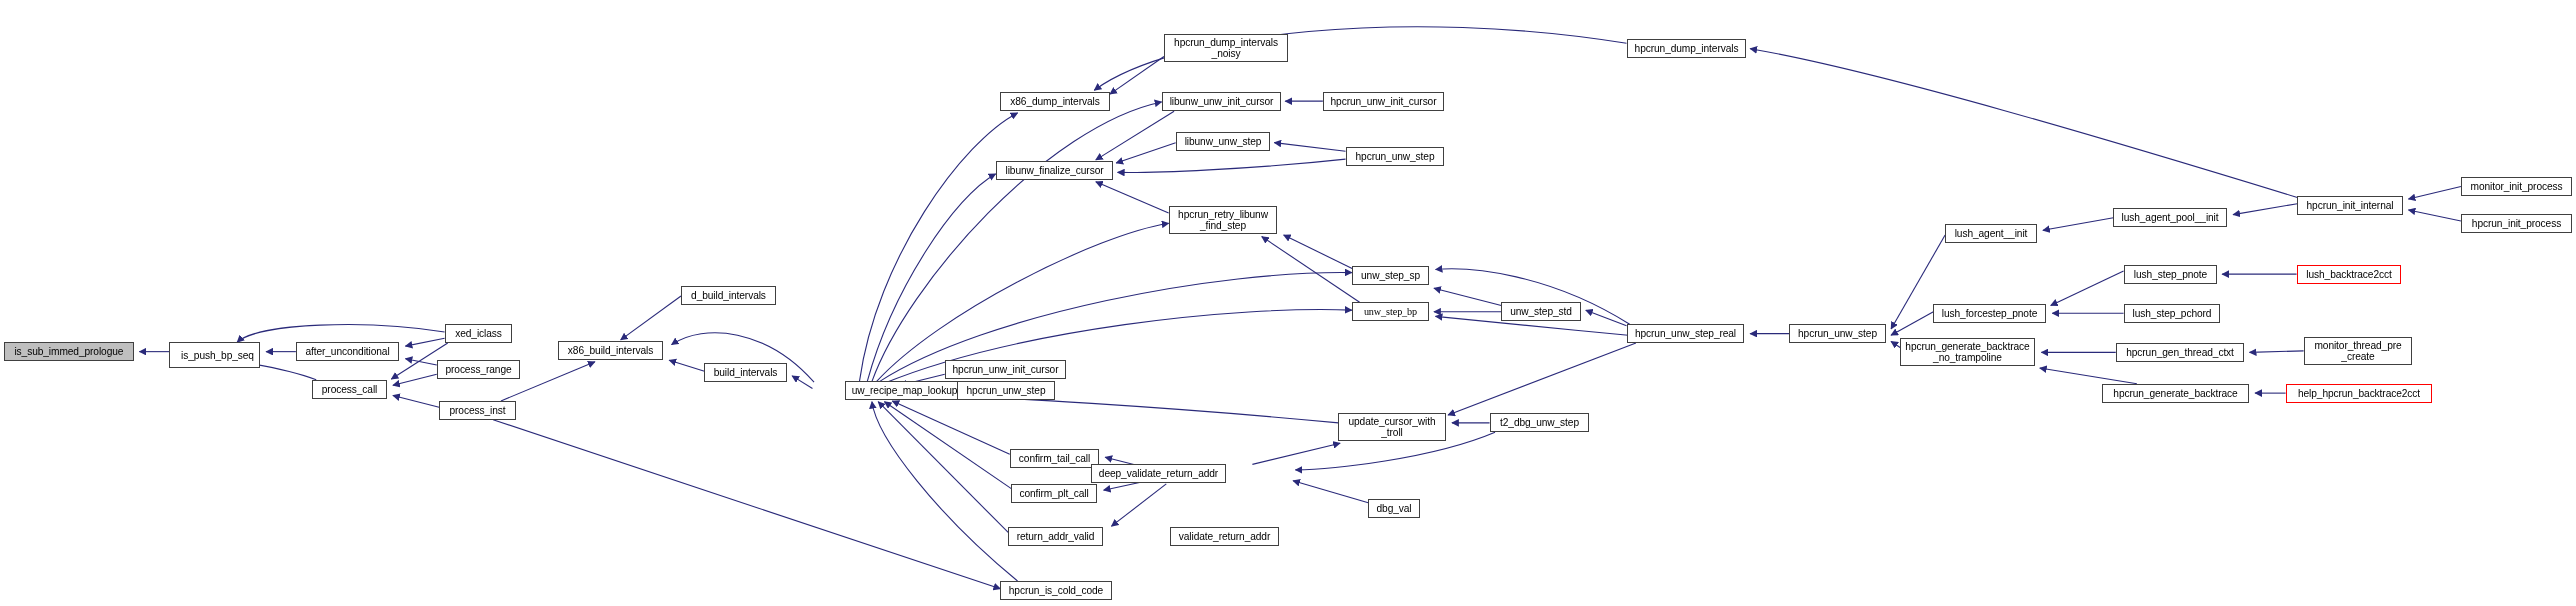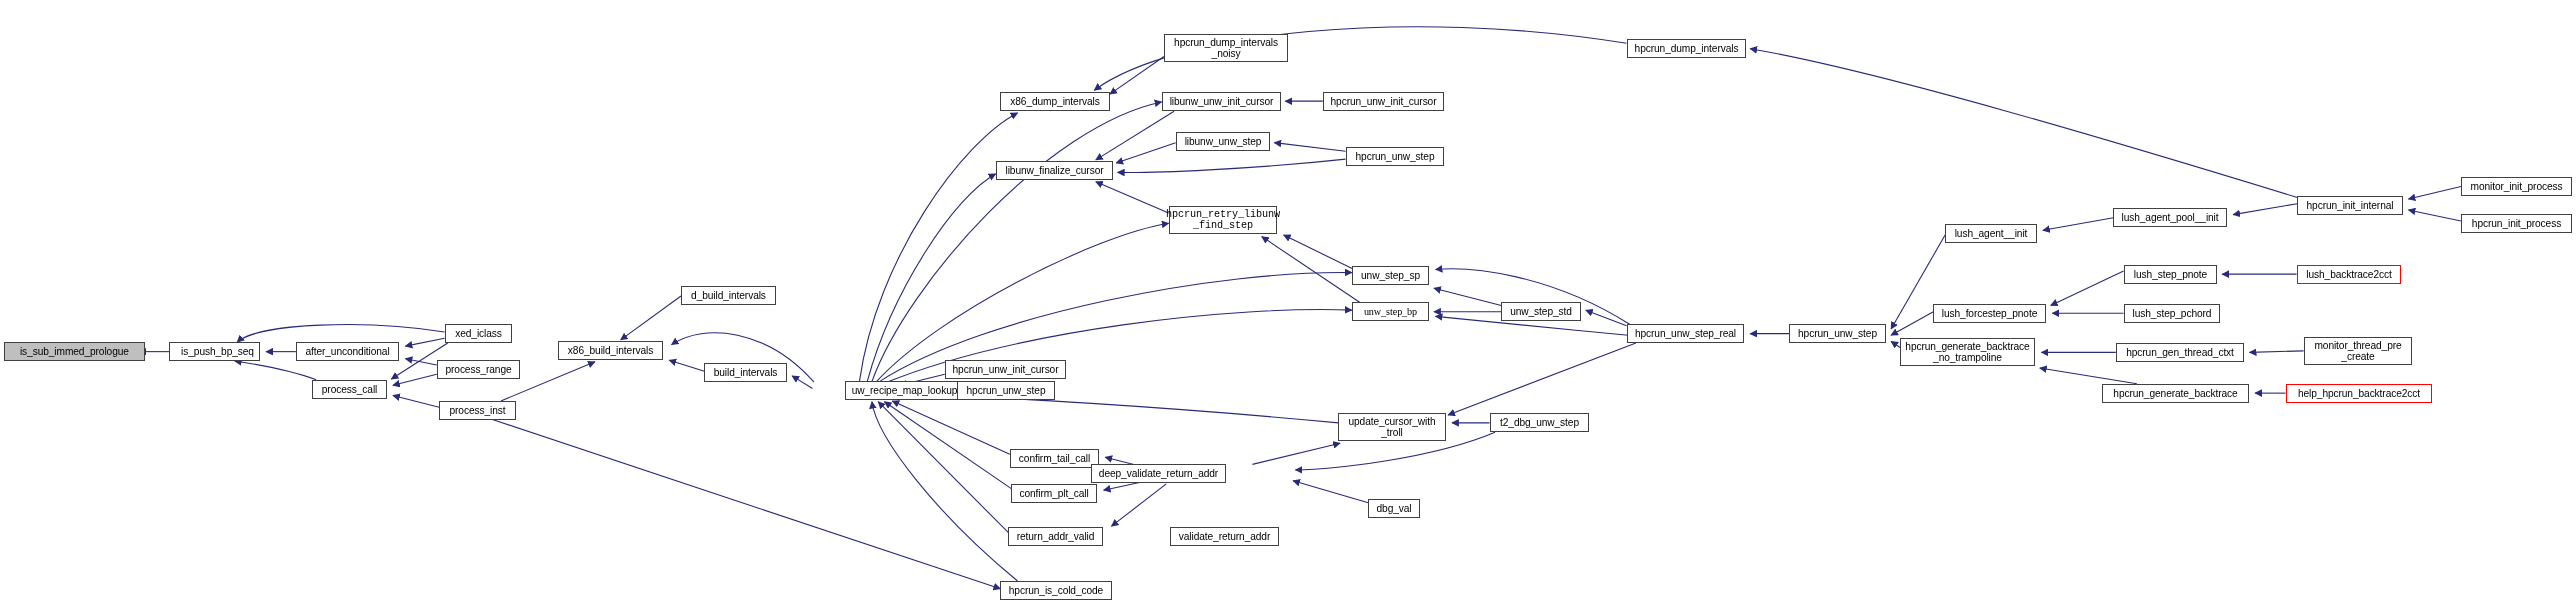--- a/index.html
+++ b/index.html
@@ -105,22 +105,22 @@
         <path d="M 2713,400 L 2622,400" marker-end="url(#arrow)"></path>
         <path d="M 2470,398 L 2416,428" marker-end="url(#arrow)"></path>
         <path d="M 2428,444 L 2416,436" marker-end="url(#arrow)"></path>
         <path d="M 2703,450 L 2608,450" marker-end="url(#arrow)"></path>
         <path d="M 2943,448 L 2874,450" marker-end="url(#arrow)"></path>
         <path d="M 2730,490 L 2606,470" marker-end="url(#arrow)"></path>
         <path d="M 2920,502 L 2881,502" marker-end="url(#arrow)"></path>
       </g>
   </svg>
   <div id="node-layer">
-      <div class="node highlight" style="left: 3.9px; top: 342px; width: 141px; height: 19px;">is_sub_immed_prologue</div>
-      <div class="node" style="left: 169px; top: 342px; width: 91px; height: 19px; padding-left: 6px;">is_push_bp_seq</div>
+      <div class="node highlight" style="left: 3.9px; top: 342px; width: 130px; height: 19px;">is_sub_immed_prologue</div>
+      <div class="node" style="left: 169px; top: 342px; width: 91px; height: 26px; padding-left: 6px;">is_push_bp_seq</div>
       <div class="node" style="left: 296px; top: 342px; width: 103px; height: 19px;">after_unconditional</div>
       <div class="node" style="left: 445px; top: 324px; width: 67px; height: 19px;">xed_iclass</div>
       <div class="node" style="left: 437px; top: 360px; width: 83px; height: 19px;">process_range</div>
       <div class="node" style="left: 312px; top: 380px; width: 75px; height: 19px;">process_call</div>
       <div class="node" style="left: 439px; top: 401px; width: 77px; height: 19px;">process_inst</div>
       <div class="node" style="left: 558px; top: 341px; width: 105px; height: 19px;">x86_build_intervals</div>
       <div class="node" style="left: 681px; top: 286px; width: 95px; height: 19px;">d_build_intervals</div>
       <div class="node" style="left: 704px; top: 363px; width: 83px; height: 19px;">build_intervals</div>
       <div class="node" style="left: 812px; top: 381px; width: 119px; height: 19px; margin-left: 33px;">uw_recipe_map_lookup</div>
       <div class="node" style="left: 945px; top: 360px; width: 121px; height: 19px;">hpcrun_unw_init_cursor</div>
@@ -137,21 +137,21 @@
       <div class="node" style="left: 1490px; top: 413px; width: 99px; height: 19px;">t2_dbg_unw_step</div>
       <div class="node" style="left: 1000px; top: 92px; width: 110px; height: 19px;">x86_dump_intervals</div>
       <div class="node" style="left: 1164px; top: 34px; width: 124px; height: 28px;">hpcrun_dump_intervals
 _noisy</div>
       <div class="node" style="left: 1627px; top: 39px; width: 119px; height: 19px;">hpcrun_dump_intervals</div>
       <div class="node" style="left: 1162px; top: 92px; width: 119px; height: 19px;">libunw_unw_init_cursor</div>
       <div class="node" style="left: 1323px; top: 92px; width: 121px; height: 19px;">hpcrun_unw_init_cursor</div>
       <div class="node" style="left: 1176px; top: 132px; width: 94px; height: 19px;">libunw_unw_step</div>
       <div class="node" style="left: 1346px; top: 147px; width: 98px; height: 19px;">hpcrun_unw_step</div>
       <div class="node" style="left: 996px; top: 161px; width: 117px; height: 19px;">libunw_finalize_cursor</div>
-      <div class="node" style="left: 1169px; top: 206px; width: 108px; height: 28px; font-family: Liberation Mono, monospace;">hpcrun_retry_libunw
+      <div class="node" style="left: 1169px; top: 206px; width: 108px; height: 28px;">hpcrun_retry_libunw
 _find_step</div>
       <div class="node" style="left: 1352px; top: 266px; width: 77px; height: 19px;">unw_step_sp</div>
       <div class="node" style="left: 1352px; top: 302px; width: 77px; height: 19px; font-family: Liberation Serif, serif;">unw_step_bp</div>
       <div class="node" style="left: 1501px; top: 302px; width: 80px; height: 19px;">unw_step_std</div>
       <div class="node" style="left: 1627px; top: 324px; width: 117px; height: 19px;">hpcrun_unw_step_real</div>
       <div class="node" style="left: 1789px; top: 324px; width: 97px; height: 19px;">hpcrun_unw_step</div>
       <div class="node" style="left: 1945px; top: 224px; width: 92px; height: 19px;">lush_agent__init</div>
       <div class="node" style="left: 2113px; top: 208px; width: 114px; height: 19px;">lush_agent_pool__init</div>
       <div class="node" style="left: 2297px; top: 196px; width: 106px; height: 19px;">hpcrun_init_internal</div>
       <div class="node" style="left: 2461px; top: 177px; width: 111px; height: 19px;">monitor_init_process</div>

